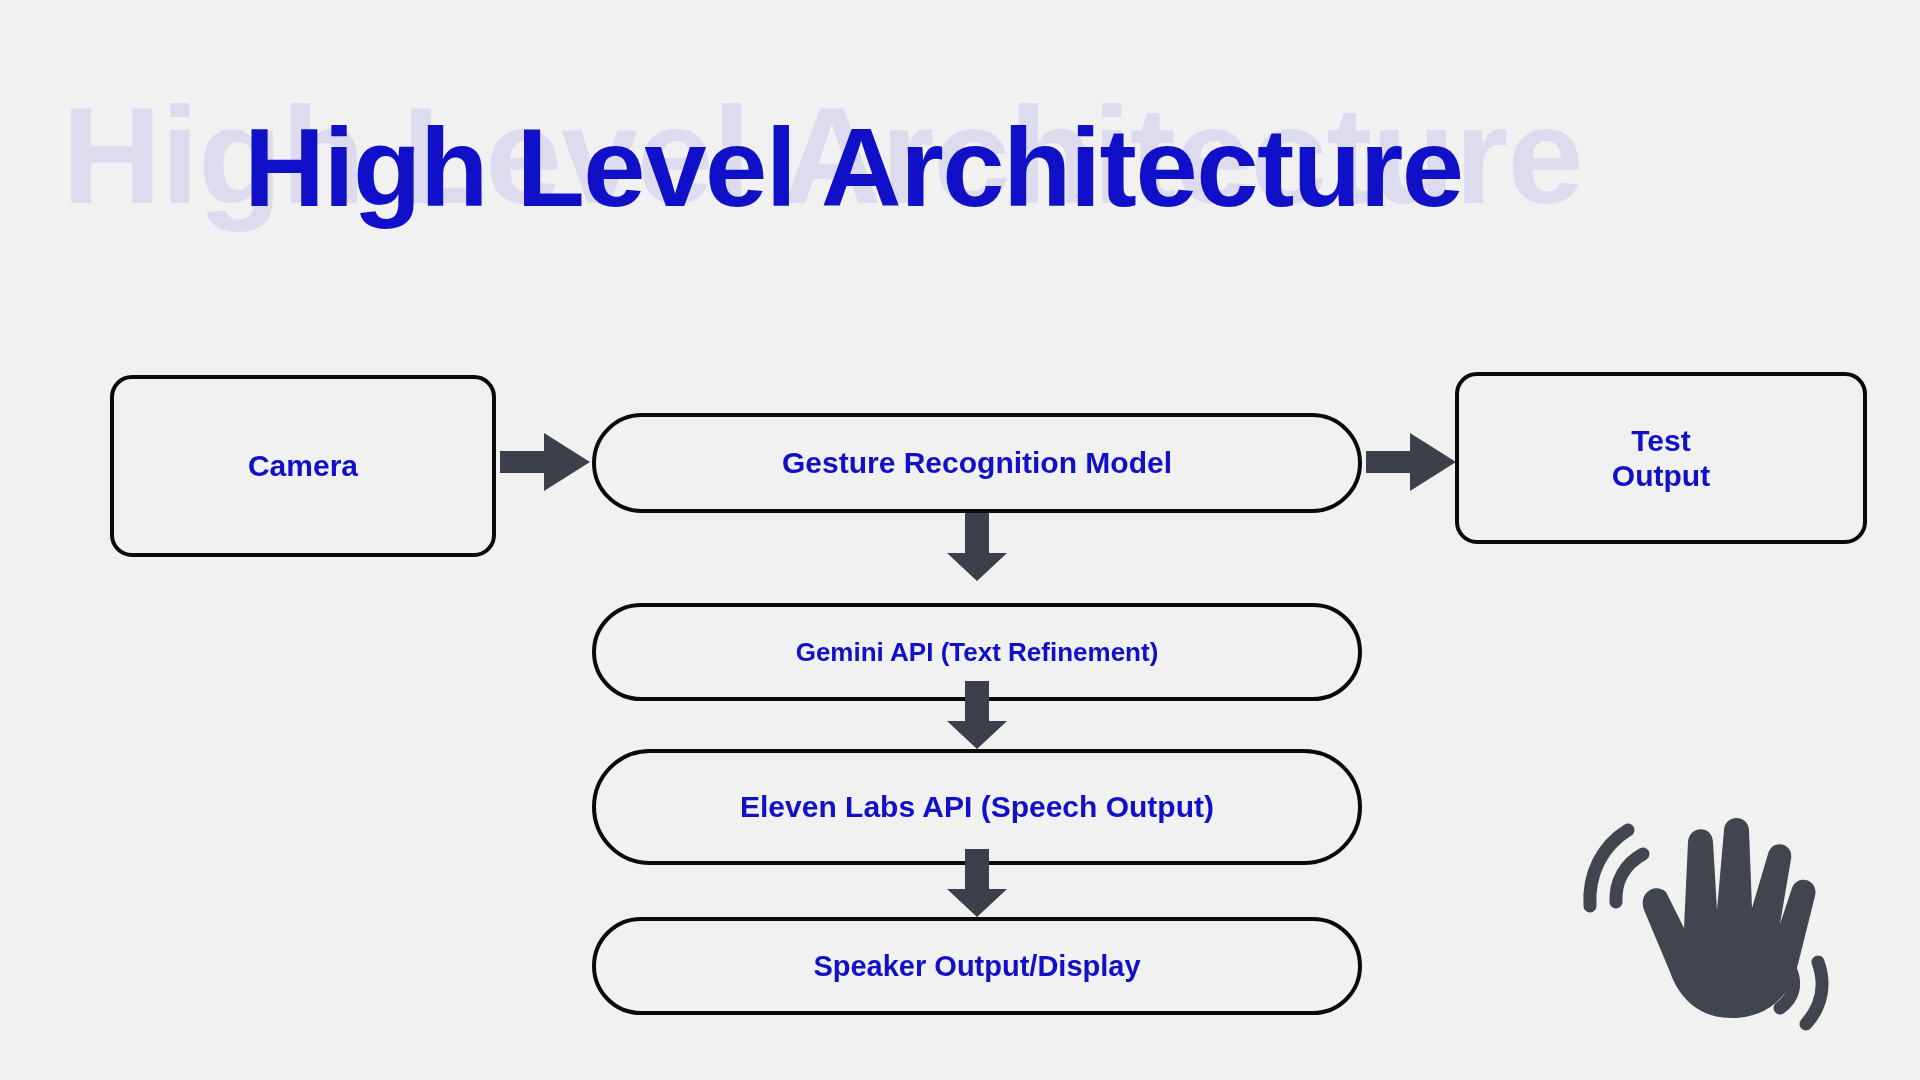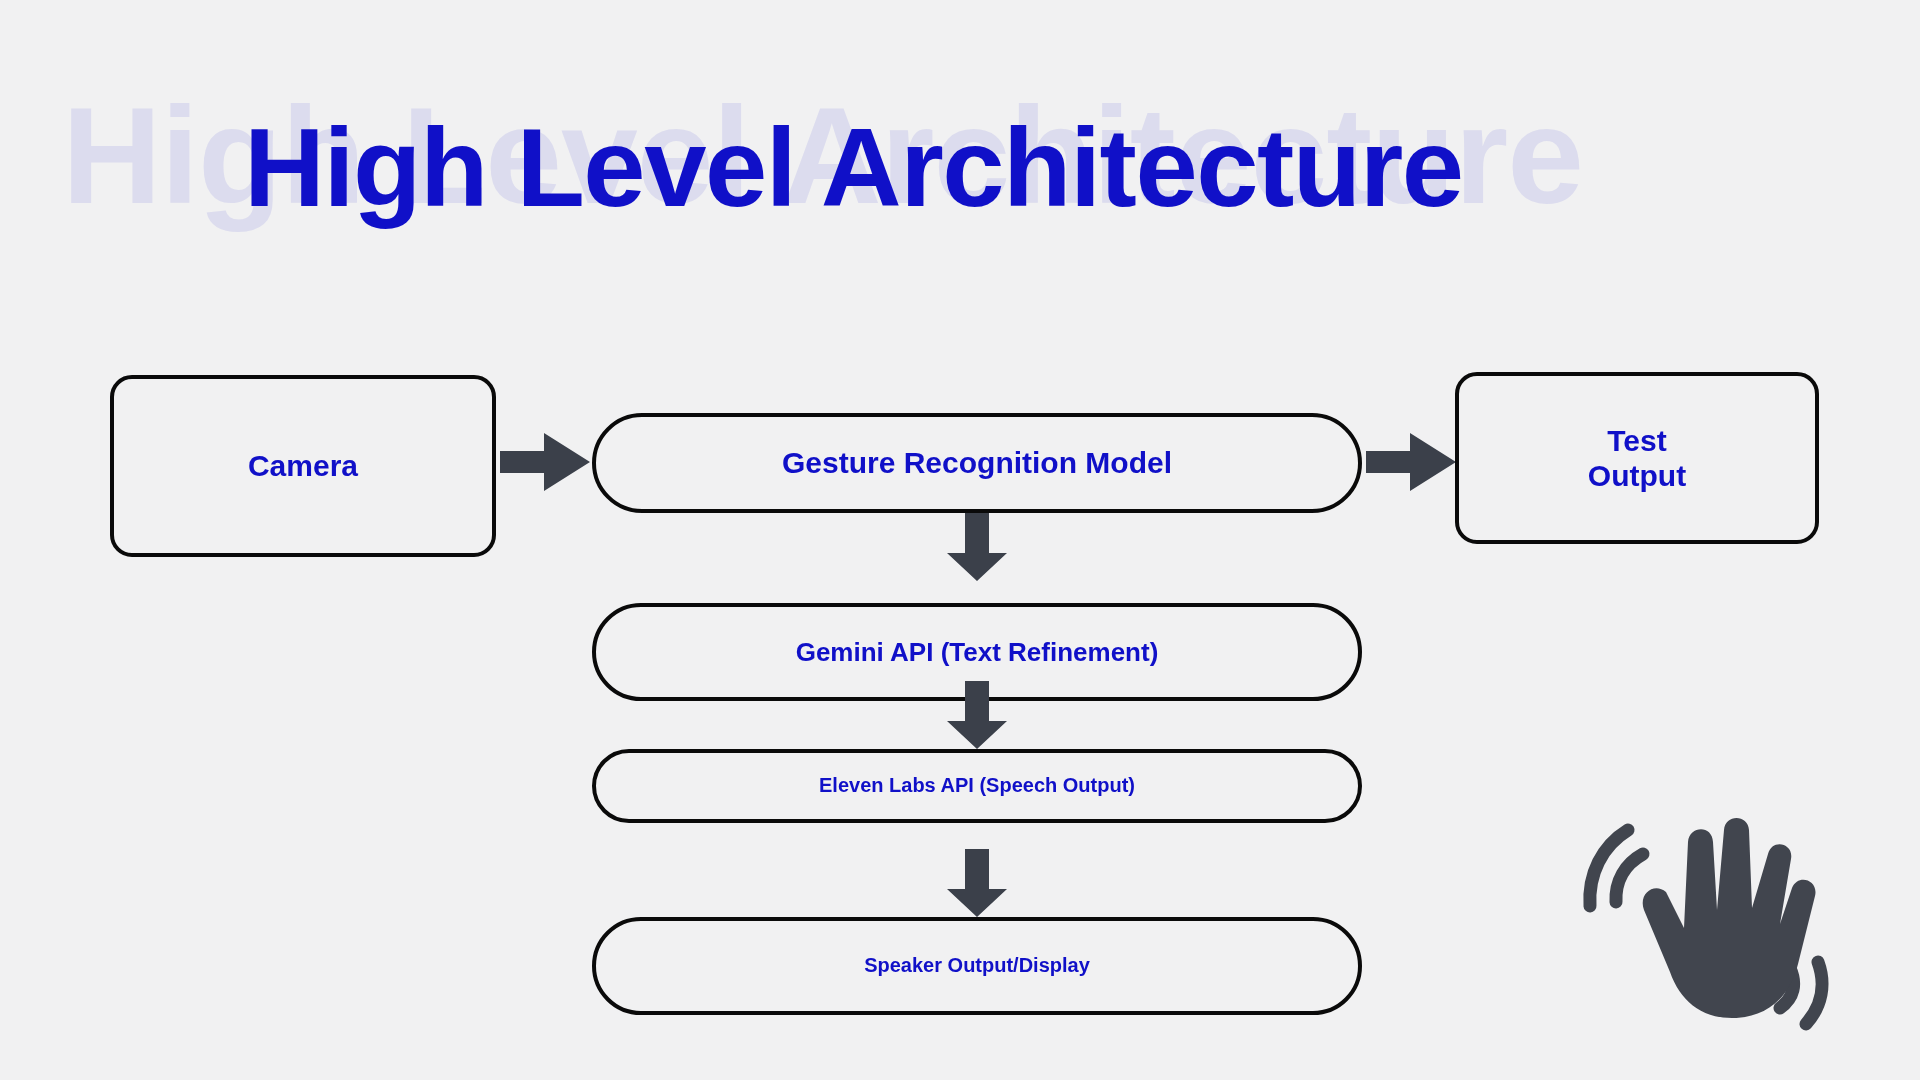--- a/index.html
+++ b/index.html
@@ -76,24 +76,24 @@
   .node.rect {
     border-radius: 22px;
   }
   .node.pill {
     border-radius: 999px;
   }
 
   
   #node-camera      { left: 110px;  top: 348px; width: 386px;  height: 182px; font-size: 30px; }
   #node-gesture     { left: 592px;  top: 386px; width: 770px;  height: 100px;  font-size: 30px; }
-  #node-test        { left: 1455px; top: 345px; width: 364px;  height: 172px; font-size: 30px; }
+  #node-test        { left: 1455px; top: 345px; width: 412px;  height: 172px; font-size: 30px; }
   #node-gemini      { left: 592px;  top: 576px; width: 770px;  height: 98px;  font-size: 26px; }
-  #node-eleven      { left: 592px;  top: 722px; width: 770px;  height: 74px;  font-size: 20px; }
-  #node-speaker     { left: 592px;  top: 890px; width: 770px;  height: 98px;  font-size: 20px; }
+  #node-eleven      { left: 592px;  top: 722px; width: 770px;  height: 116px;  font-size: 30px; }
+  #node-speaker     { left: 592px;  top: 890px; width: 770px;  height: 98px;  font-size: 29px; }
 
   .node-label { display: block; }
   .node-label .l2 { display: block; }
 
   
   .arrow {
     position: absolute;
   }
   .arrow svg { display: block; }
 

